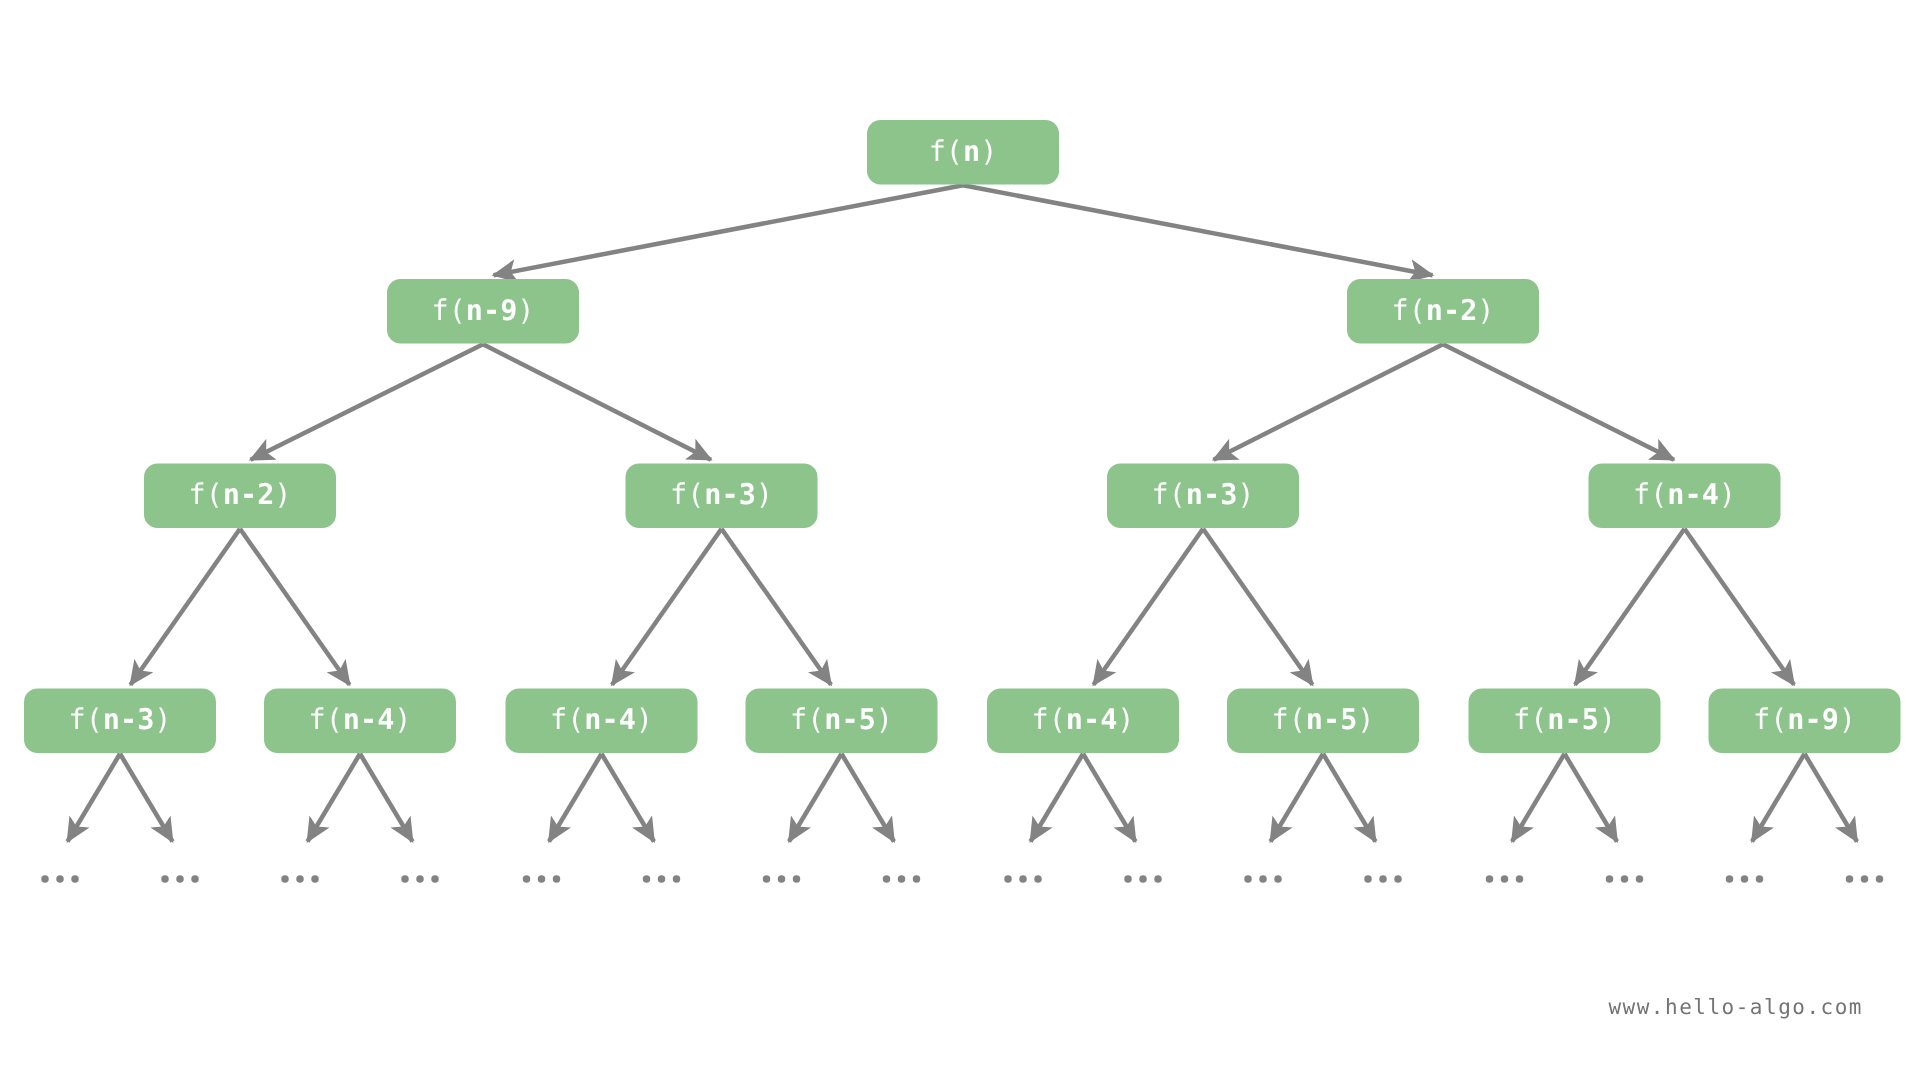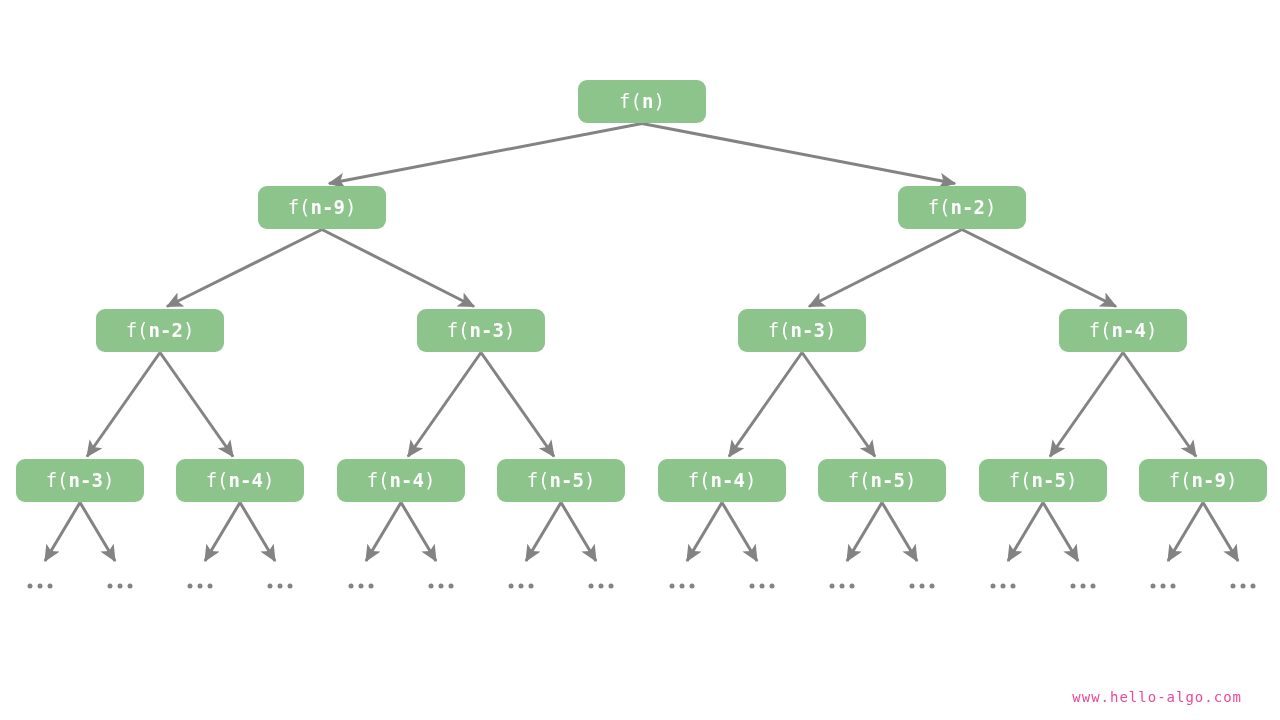--- a/index.html
+++ b/index.html
@@ -36,23 +36,23 @@
   }
   .node .pfx, .node .sfx {
     font-weight: 500;
   }
   .node .inner {
     font-weight: 800;
   }
   #watermark {
     position: absolute;
     right: 38px;
-    bottom: 15px;
+    bottom: 40px;
     font-size: 14px;
-    color: #ec4899;
+    color: #737373;
     letter-spacing: 1px;
   }
 </style>
 </head>
 <body>
 
 <div id="canvas">
 
   <svg id="edge-layer" viewBox="0 0 1280 720" xmlns="http://www.w3.org/2000/svg">
     <defs>

